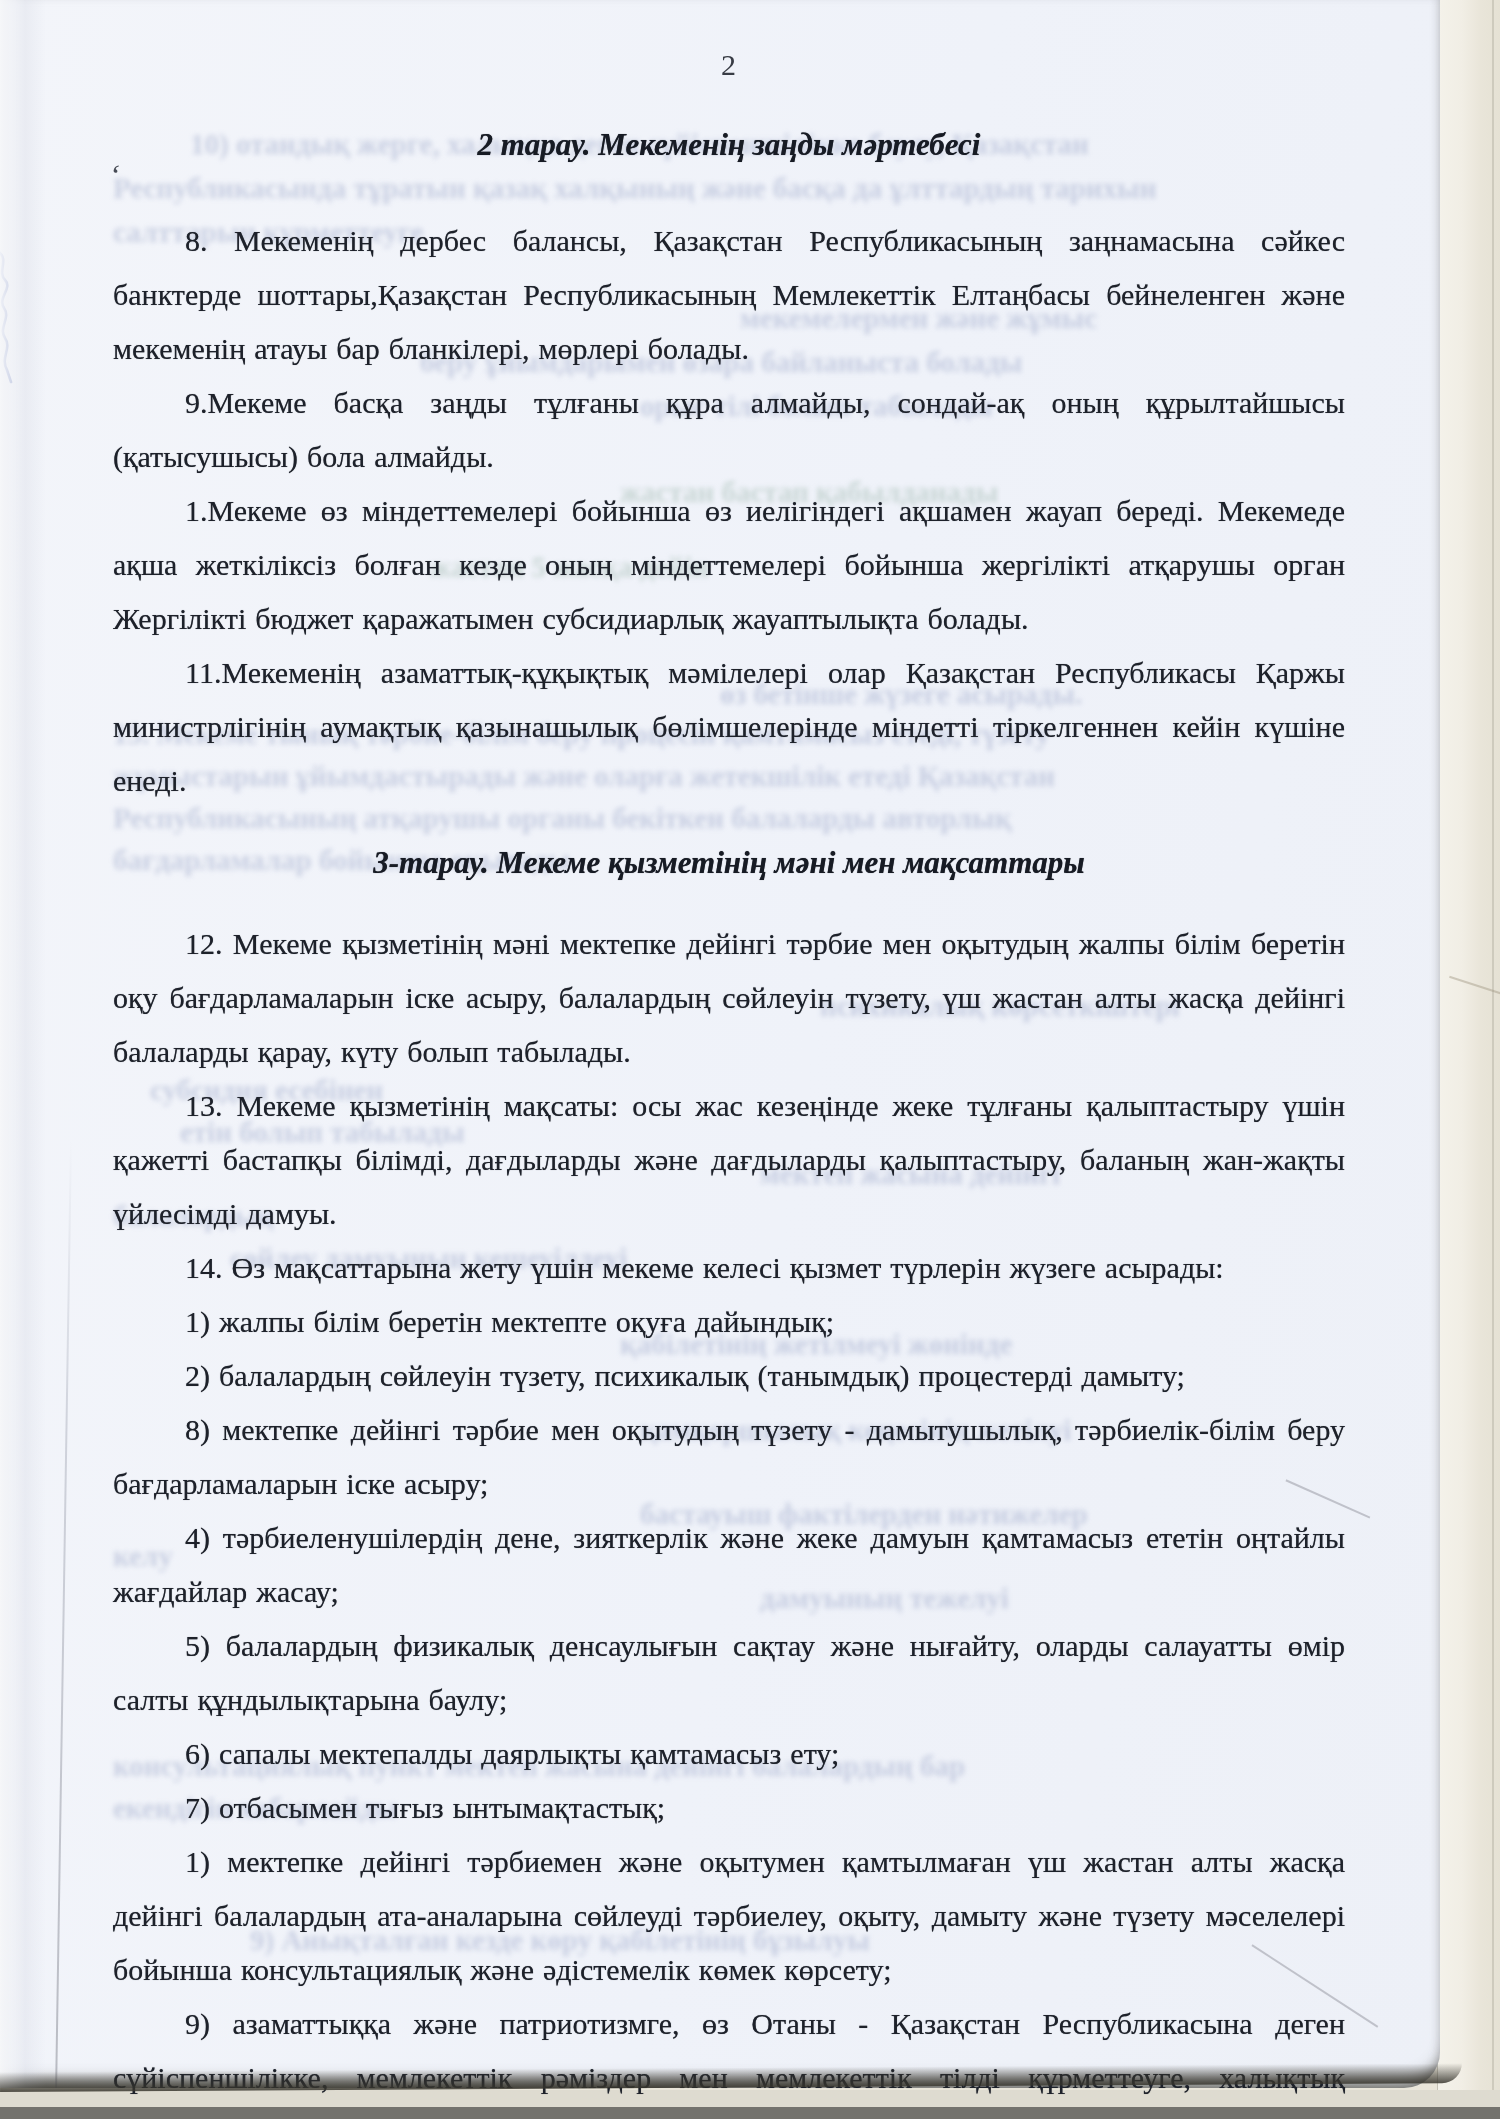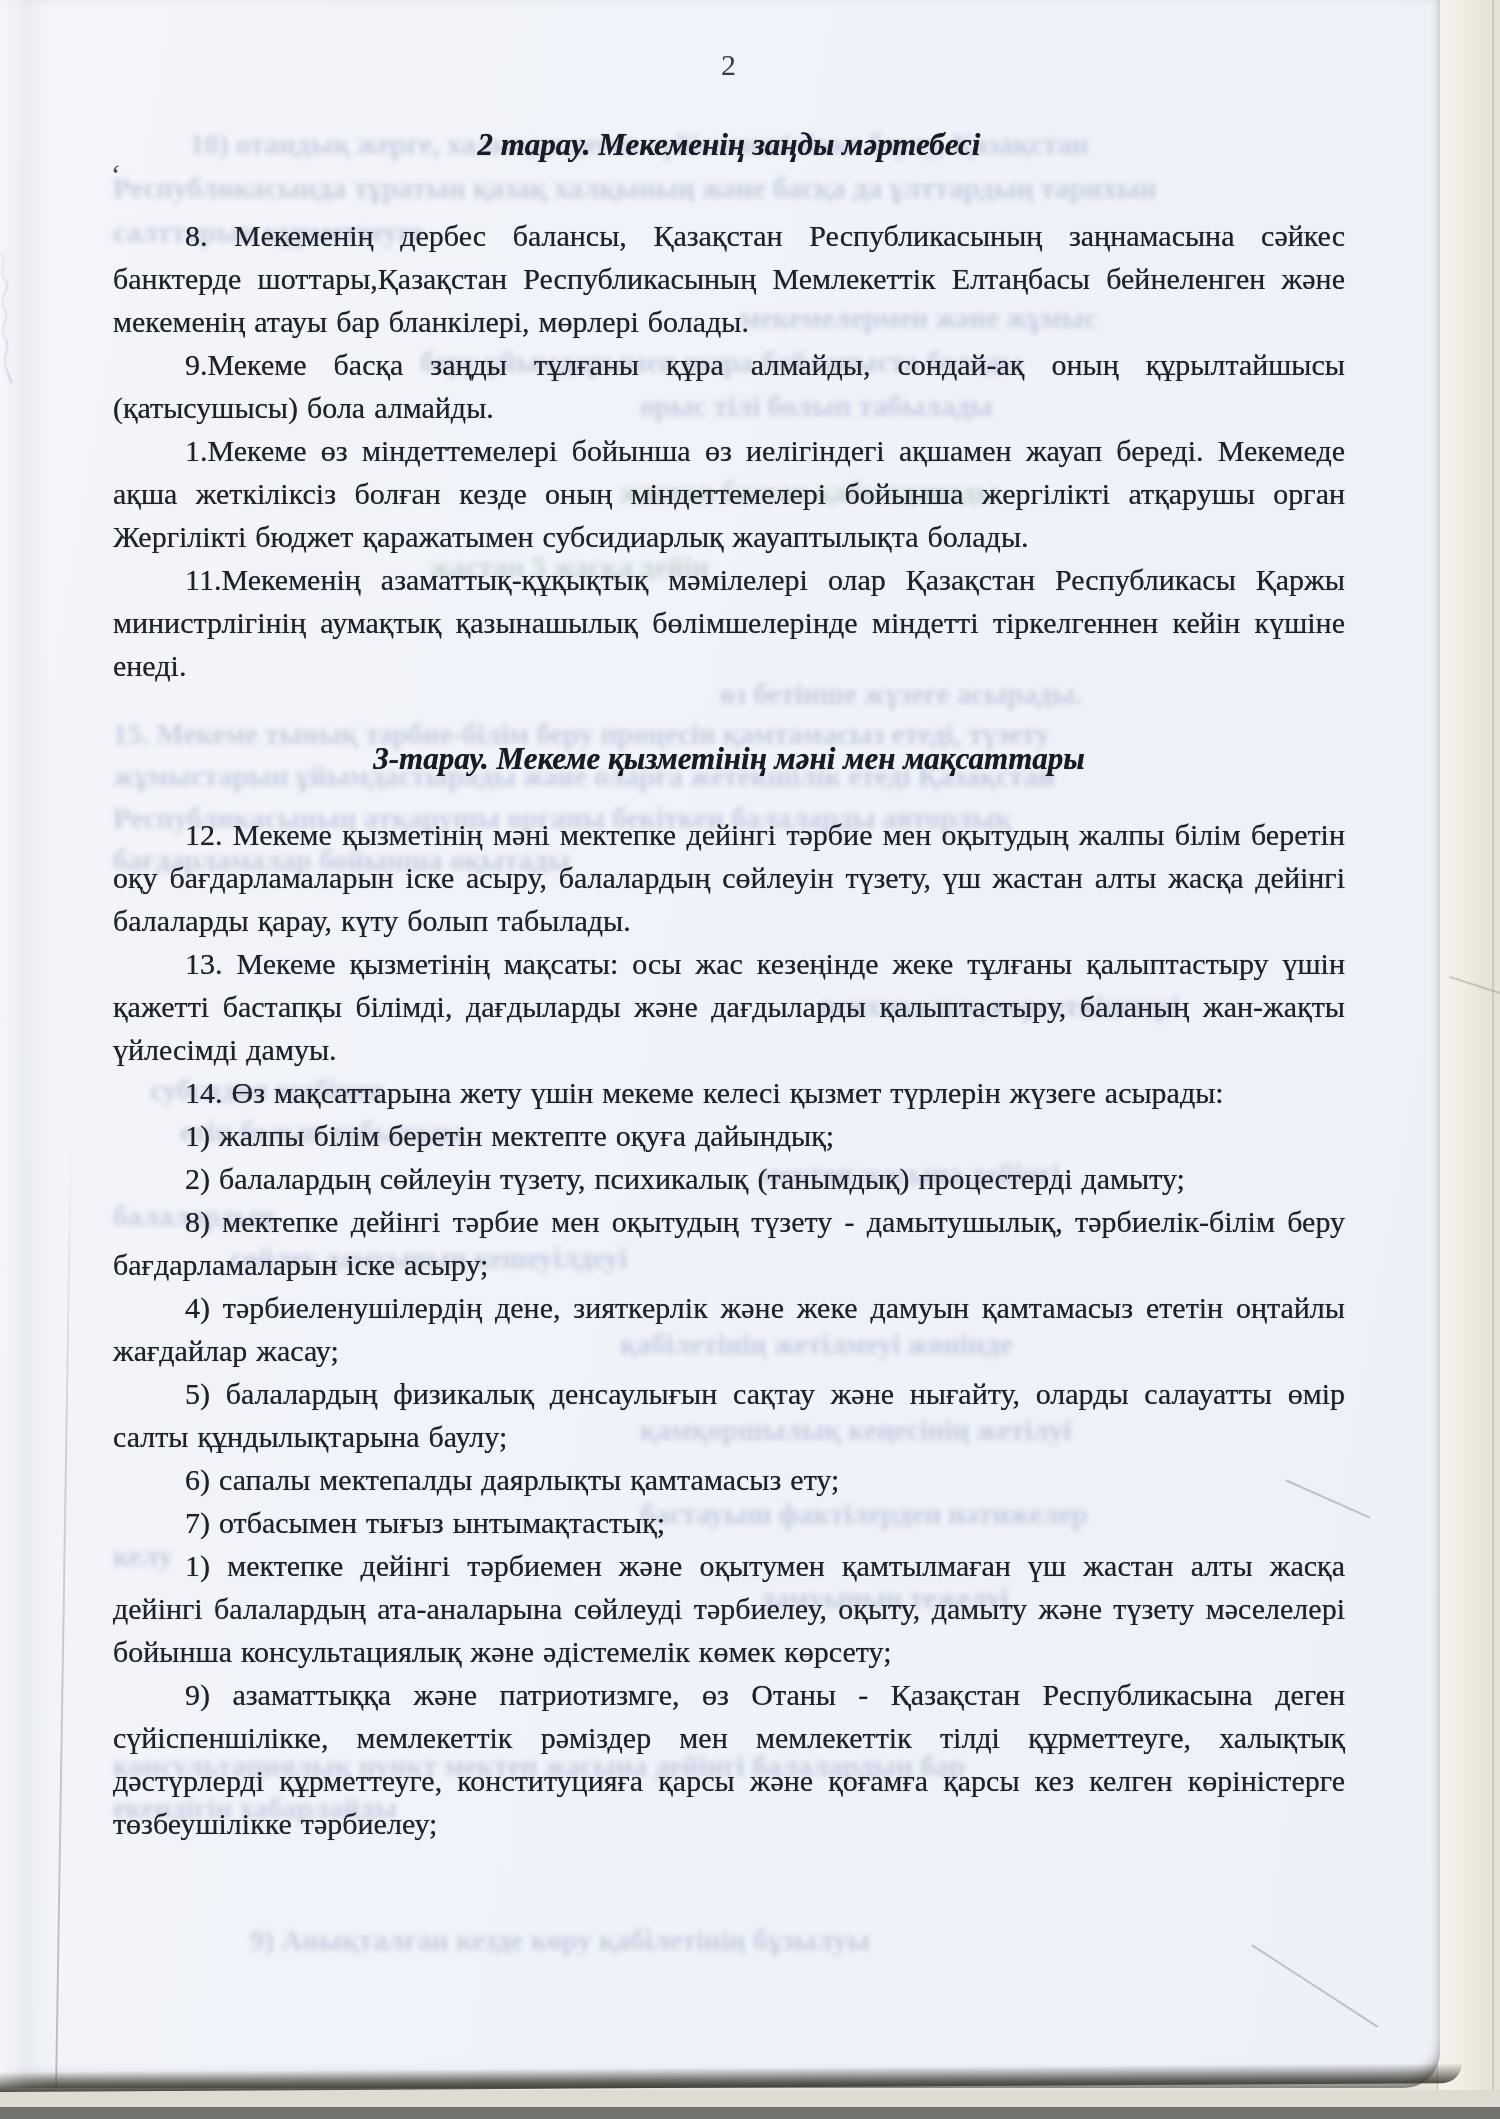--- a/index.html
+++ b/index.html
@@ -59,23 +59,23 @@
   .flow { position:absolute; left:113px; top:0; width:1232px; }
   .pagenum {
     margin-top:44px; text-align:center; font-size:30px; line-height:42px;
     color:#383c45; letter-spacing:1px;
   }
   .heading {
     text-align:center; font-weight:bold; font-size:31px; line-height:42px;
     color:#171b24; text-shadow:0 0 0.7px rgba(23,27,36,0.85);font-style:italic;
   }
   .heading.h-first { margin-top:38px; margin-bottom:48px; }
-  .heading.h-mid   { margin-top:51px; margin-bottom:33px; }
+  .heading.h-mid   { margin-top:34px; margin-bottom:33px; }
   .para {
-    font-size:30px; line-height:43px; text-align:justify; text-indent:72px;
+    font-size:30px; line-height:54px; text-align:justify; text-indent:72px;
     color:#1d212a; text-shadow:0 0 0.7px rgba(29,33,42,0.72);
     word-spacing:1.5px;
   }
 
   
   .ghost-layer { position:absolute; left:0; top:0; width:1440px; height:2088px; pointer-events:none; }
   .ghost {
     position:absolute; font-size:29px; line-height:36px; white-space:nowrap;
     overflow:hidden; filter:blur(2.4px); font-weight:bold;
   }

